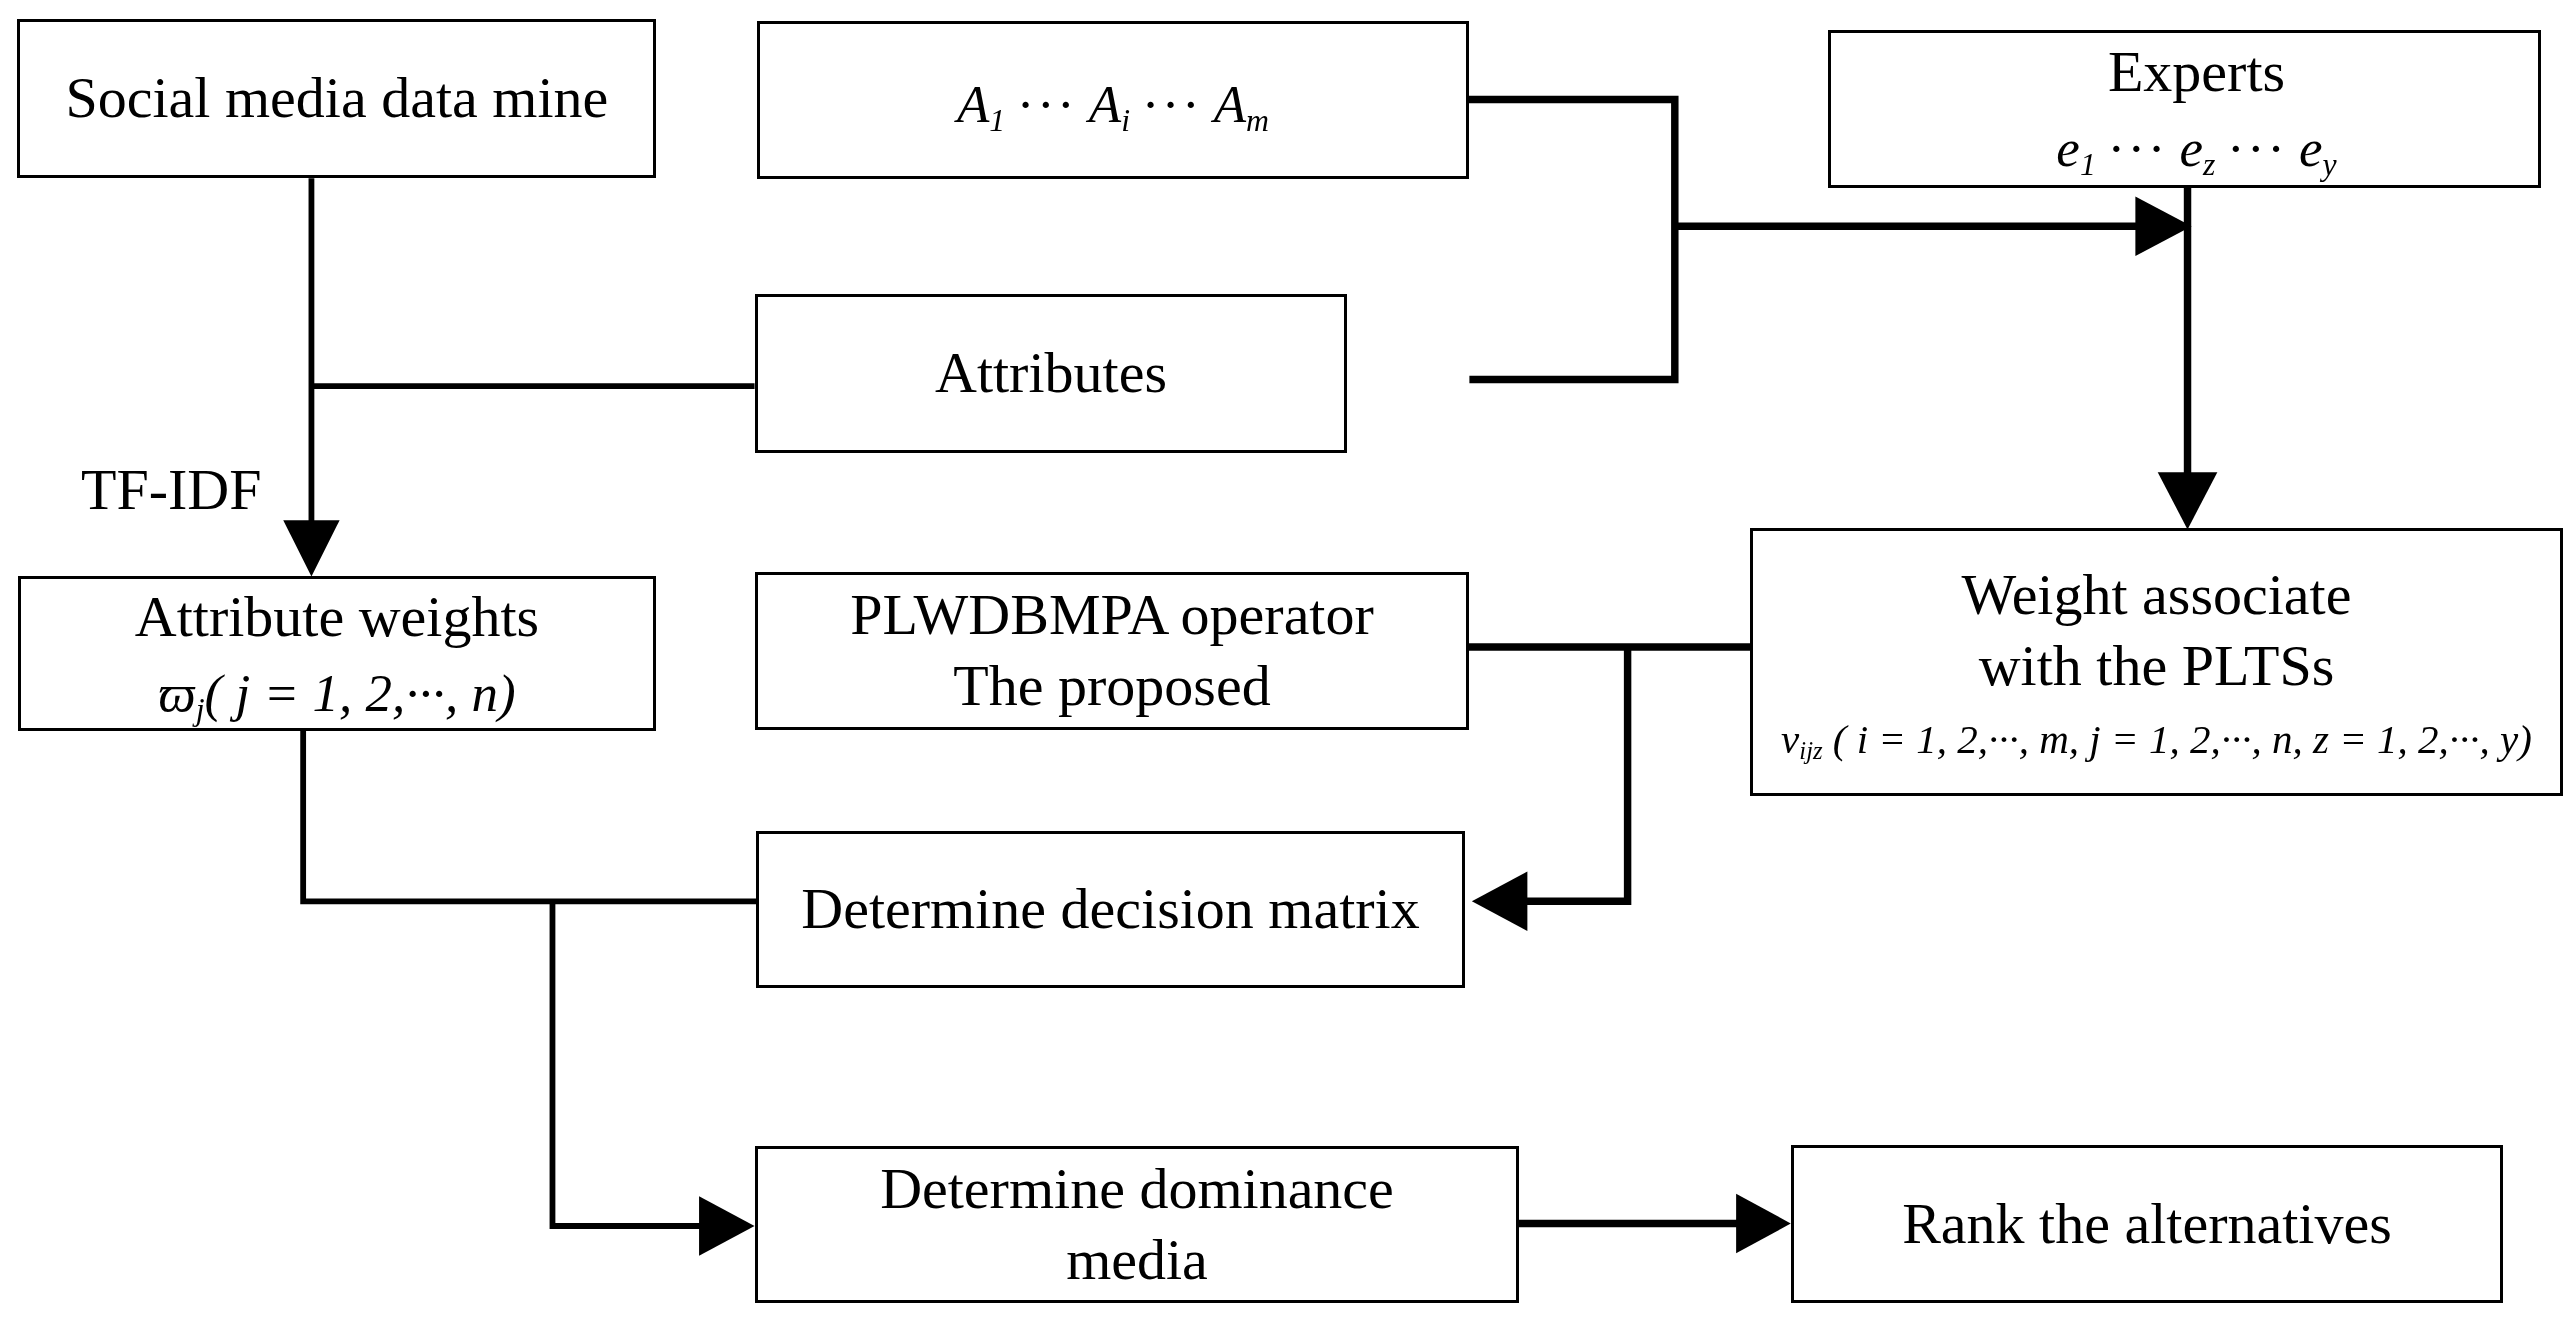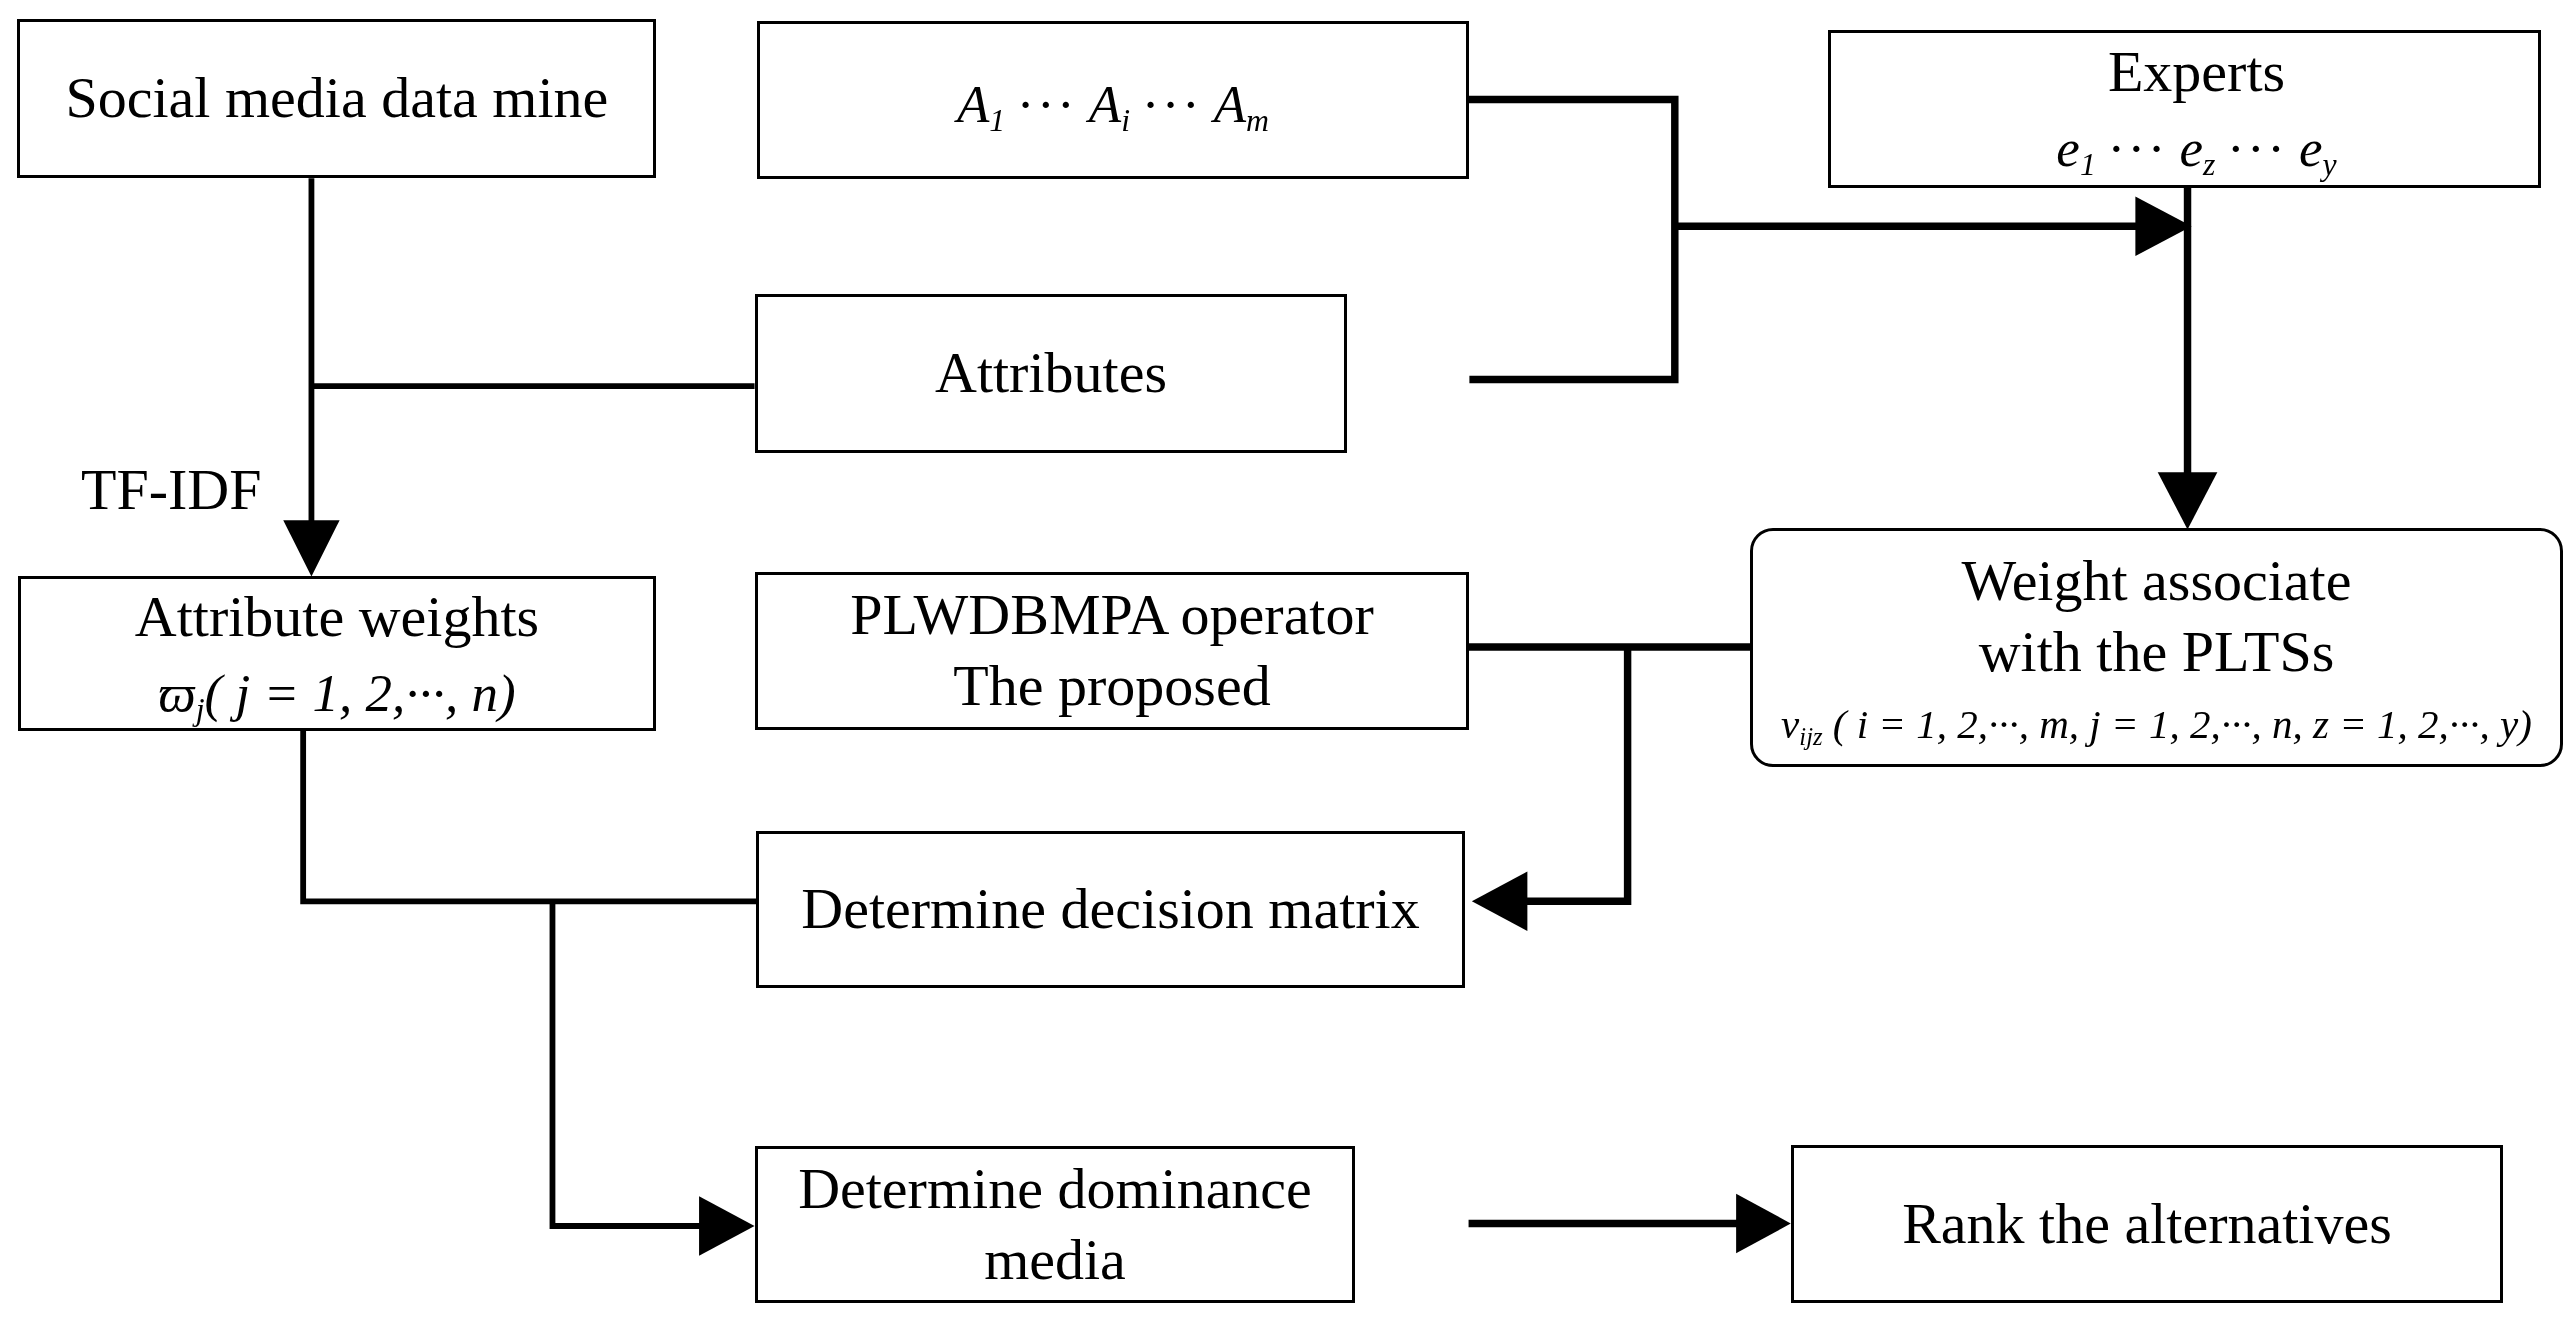--- a/index.html
+++ b/index.html
@@ -118,31 +118,31 @@
   <div class="node" style="left:18px; top:576px; width:638px; height:155px;">
     <div class="t">Attribute weights</div>
     <div class="m"><i>ϖ</i><sub>j</sub><i>( j = 1, 2,···, n)</i></div>
   </div>
 
   <div class="node" style="left:755px; top:572px; width:714px; height:158px;">
     <div class="t">PLWDBMPA operator</div>
     <div class="t">The proposed</div>
   </div>
 
-  <div class="node" style="left:1750px; top:528px; width:813px; height:239px;border-radius:23px;">
+  <div class="node" style="left:1750px; top:528px; width:813px; height:268px;">
     <div class="t">Weight associate</div>
     <div class="t">with the PLTSs</div>
     <div class="f"><i>v</i><sub>ijz</sub><i> ( i = 1, 2,···, m, j = 1, 2,···, n, z = 1, 2,···, y)</i></div>
   </div>
 
   <div class="node" style="left:756px; top:831px; width:709px; height:157px;">
     <div class="t">Determine decision matrix</div>
   </div>
 
-  <div class="node" style="left:755px; top:1146px; width:600px; height:157px;">
+  <div class="node" style="left:755px; top:1146px; width:764px; height:157px;">
     <div class="t">Determine dominance</div>
     <div class="t">media</div>
   </div>
 
   <div class="node" style="left:1791px; top:1145px; width:712px; height:158px;">
     <div class="t">Rank the alternatives</div>
   </div>
 
 </div>
 

